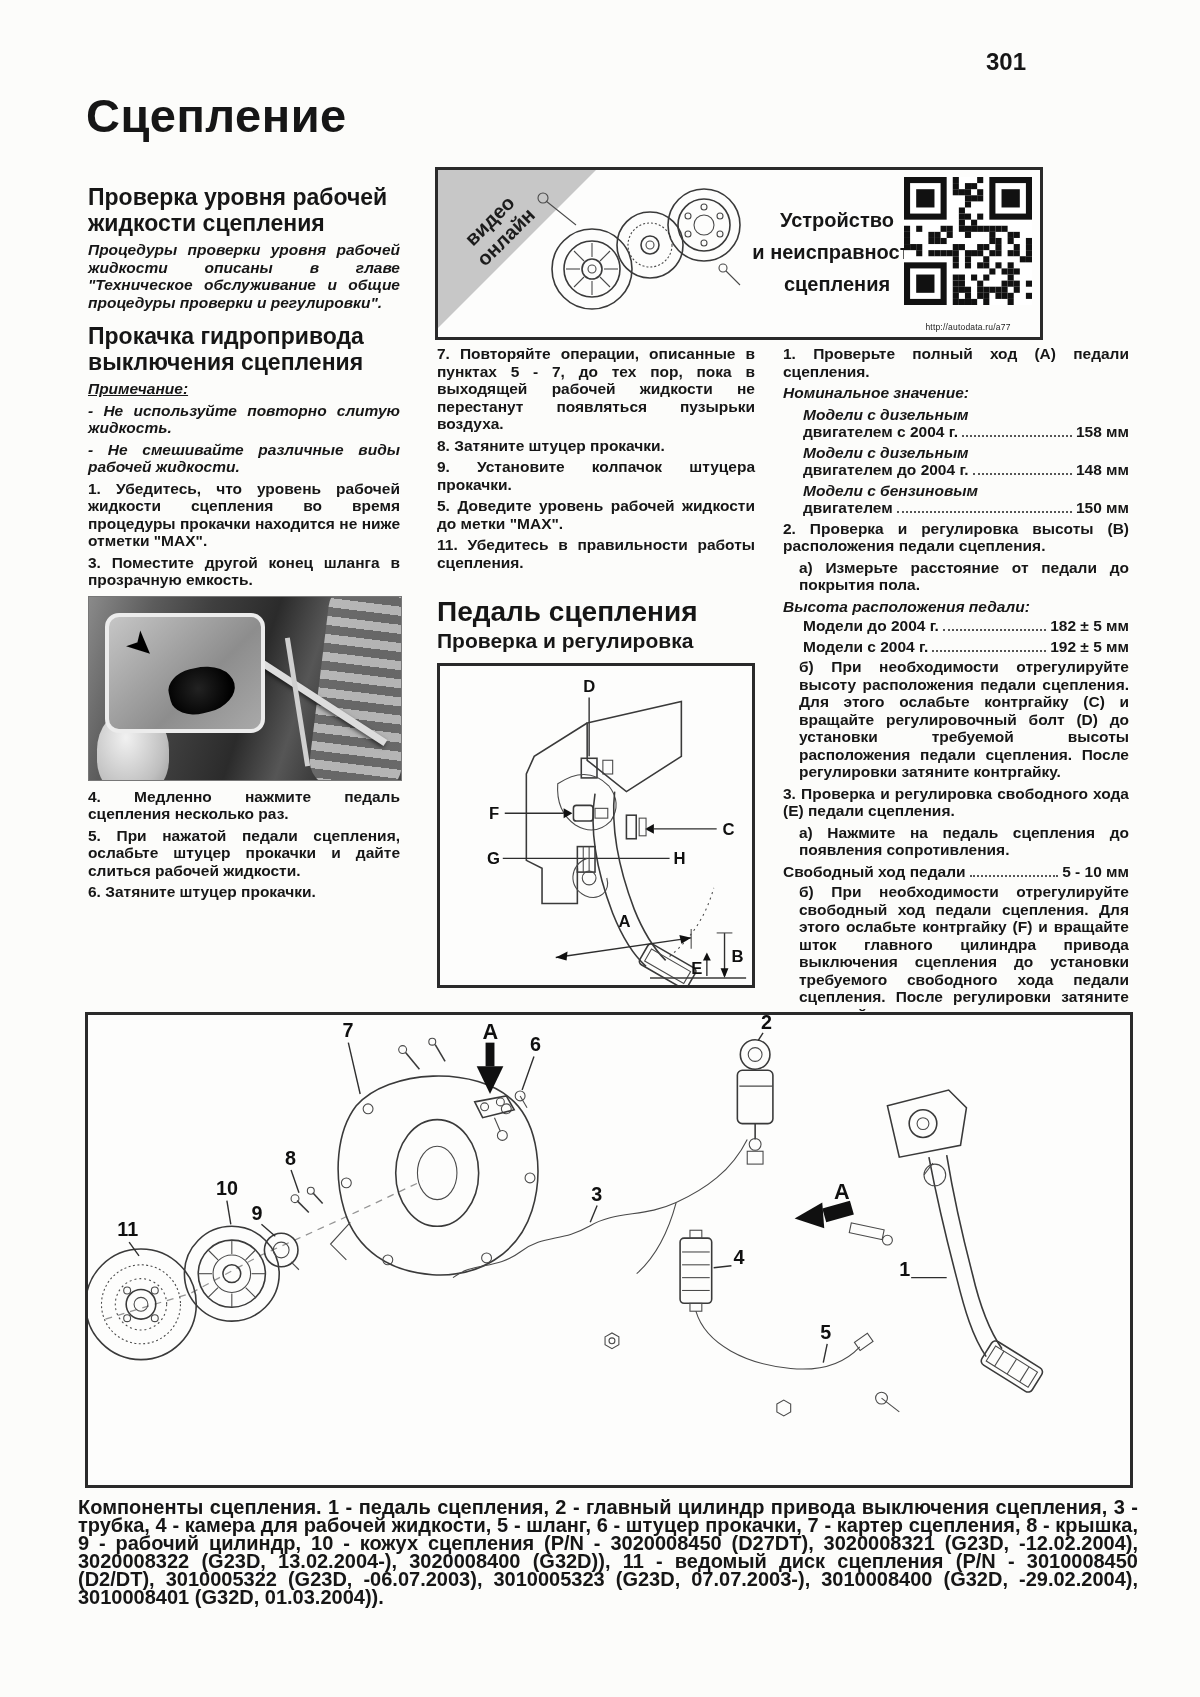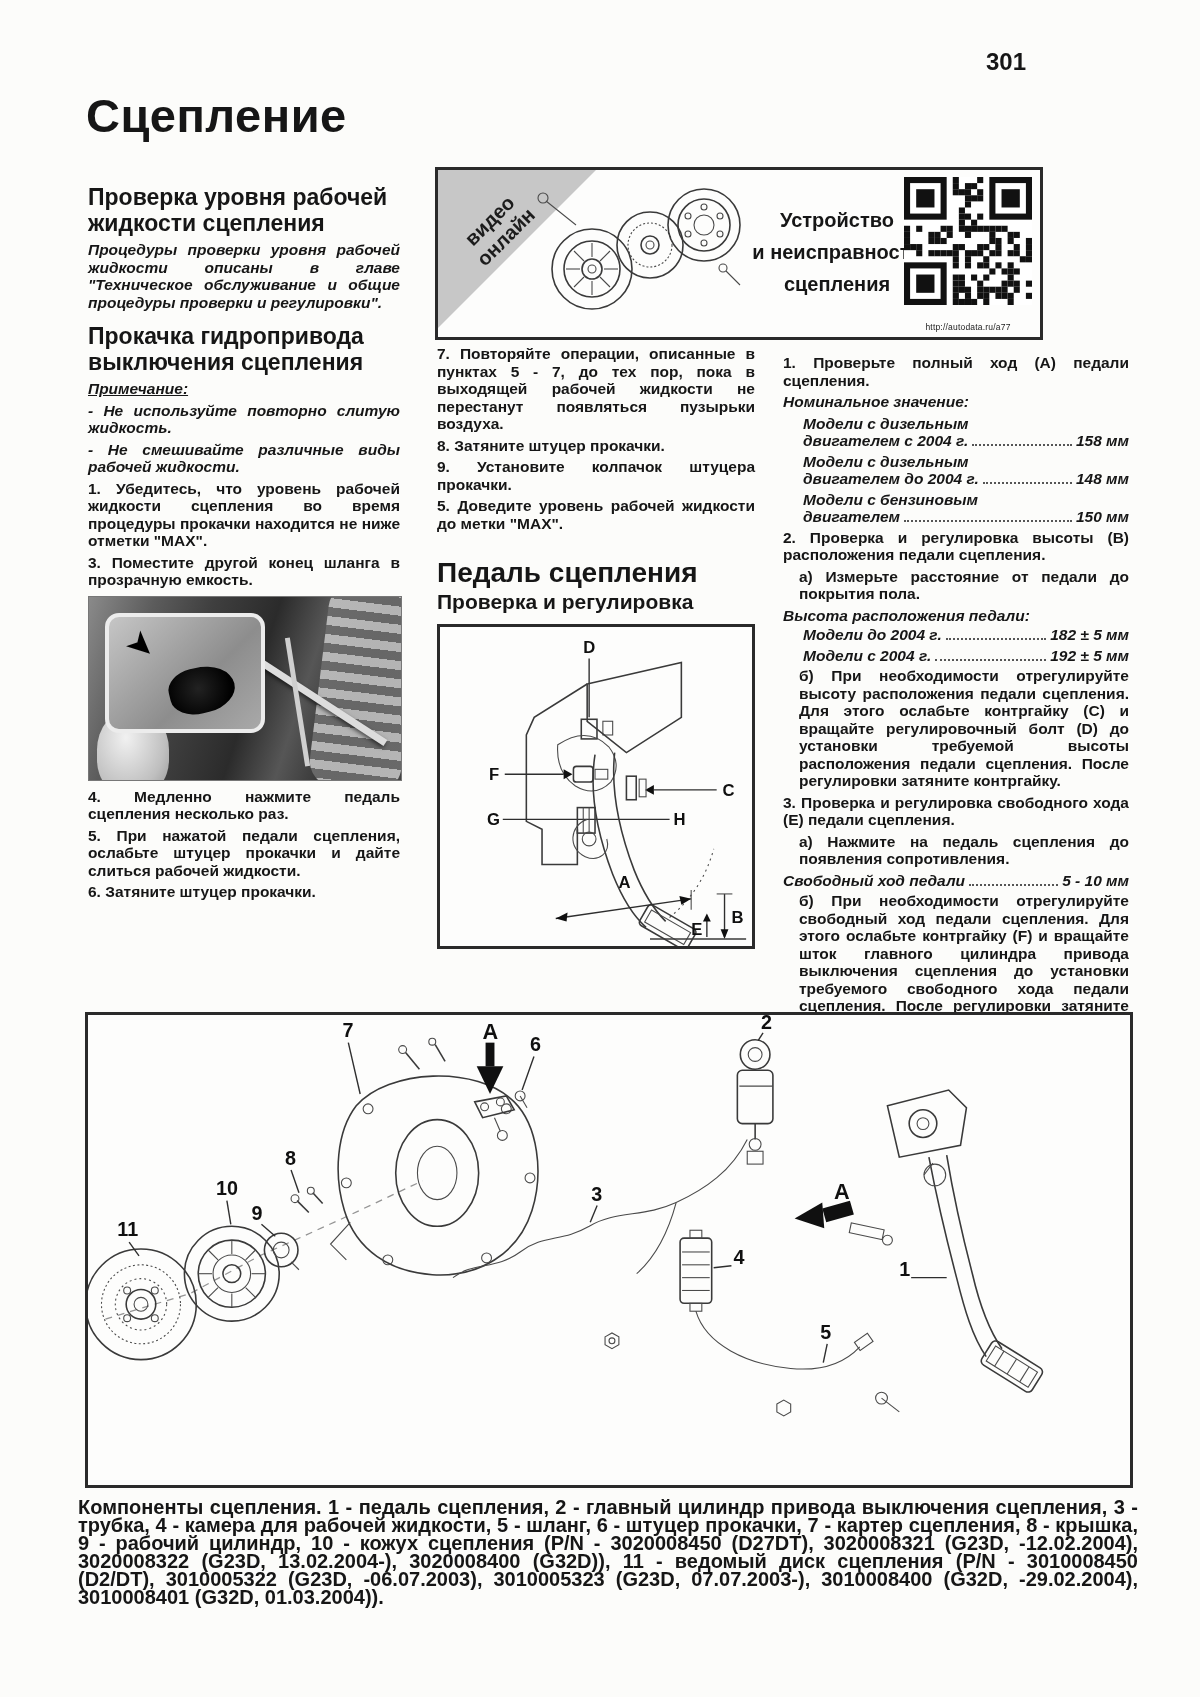--- a/index.html
+++ b/index.html
@@ -3,33 +3,33 @@
 <meta charset="utf-8">
 <style>
   html,body{margin:0;padding:0;background:#e8e8e8;}
   .page{position:relative;width:1200px;height:1697px;margin:0 auto;background:#fcfcfa;
         font-family:"Liberation Sans",sans-serif;color:#161616;overflow:hidden;}
   .pagenum{position:absolute;top:48px;left:986px;font-size:24px;font-weight:bold;}
   .title{position:absolute;left:86px;top:88px;margin:0;font-size:47px;font-weight:bold;letter-spacing:.5px;}
   .col{position:absolute;}
   .left{left:88px;top:184px;width:312px;}
   .middle{left:437px;top:345px;width:318px;}
-  .right{left:783px;top:354px;width:346px;}
+  .right{left:783px;top:345px;width:346px;}
   h2{font-size:23px;line-height:26px;margin:12px 0 5px;}
   h2.first{margin-top:0;}
   h2.h2big{font-size:28px;line-height:30px;margin:26px 0 2px;}
   h3{font-size:21px;line-height:24px;margin:2px 0 10px;}
   p{margin:0 0 4px;font-size:15.5px;line-height:17.5px;font-weight:bold;}
   .j{text-align:justify;}
   .it{font-style:italic;}
   .u{text-decoration:underline;}
   .ind{padding-left:20px;}
   .sub{padding-left:16px;}
   .spec-line{display:flex;align-items:baseline;font-size:15.5px;line-height:17.5px;
-             font-weight:bold;font-style:italic;margin-bottom:3px;text-align:center;}
+             font-weight:bold;margin-bottom:3px;text-align:center;}
   .dots{flex:1;border-bottom:2px dotted #555;margin:0 4px;height:12px;min-width:20px;}
   .val{white-space:nowrap;}
   
   .photo{position:relative;width:312px;height:183px;margin:7px 0 7px;overflow:hidden;border:1px solid #777;
     background:linear-gradient(108deg,#8a8a8a 0%,#5c5c5c 18%,#3f3f3f 34%,#2b2b2b 52%,#565656 66%,#2e2e2e 82%,#454545 100%);}
   .ph-duct{position:absolute;right:-10px;top:-12px;width:92px;height:205px;border-radius:26px;transform:rotate(7deg);
     background:repeating-linear-gradient(180deg,#c2c2c2 0 9px,#6d6d6d 9px 18px);opacity:.9;}
   .ph-hose{position:absolute;left:118px;top:26px;width:215px;height:7px;background:#ddd;transform:rotate(33deg);transform-origin:left top;box-shadow:0 2px 4px #0009;}
   .ph-hose2{position:absolute;left:206px;top:40px;width:5px;height:130px;background:#cfcfcf;transform:rotate(-9deg);}
   .ph-reservoir{position:absolute;left:8px;bottom:-16px;width:72px;height:86px;border-radius:46% 46% 42% 42%;
@@ -284,20 +284,21 @@
         </svg>
       <div class="qr-url">http://autodata.ru/a77</div>
     </div>
   </div>
 
   <div class="col middle">
     <p class="j">7. Повторяйте операции, описанные в пунктах 5 - 7, до тех пор, пока в выходящей рабочей жидкости не перестанут появляться пузырьки воздуха.</p>
     <p class="j">8. Затяните штуцер прокачки.</p>
     <p class="j">9. Установите колпачок штуцера прокачки.</p>
     <p class="j">5. Доведите уровень рабочей жидкости до метки "MAX".</p>
+    <p class="j">11. Убедитесь в правильности работы сцепления.</p>
 
     <h2 class="h2big">Педаль сцепления</h2>
     <h3>Проверка и регулировка</h3>
 
     <div class="pedal-box">
       <svg viewBox="0 0 318 325">
         <text class="lbl" x="146" y="26">D</text>
         <line class="leader" x1="152" y1="32" x2="152" y2="92"></line>
         <rect class="ln" x="144" y="94" width="16" height="20"></rect>
         <rect class="thin" x="166" y="96" width="10" height="14"></rect>

